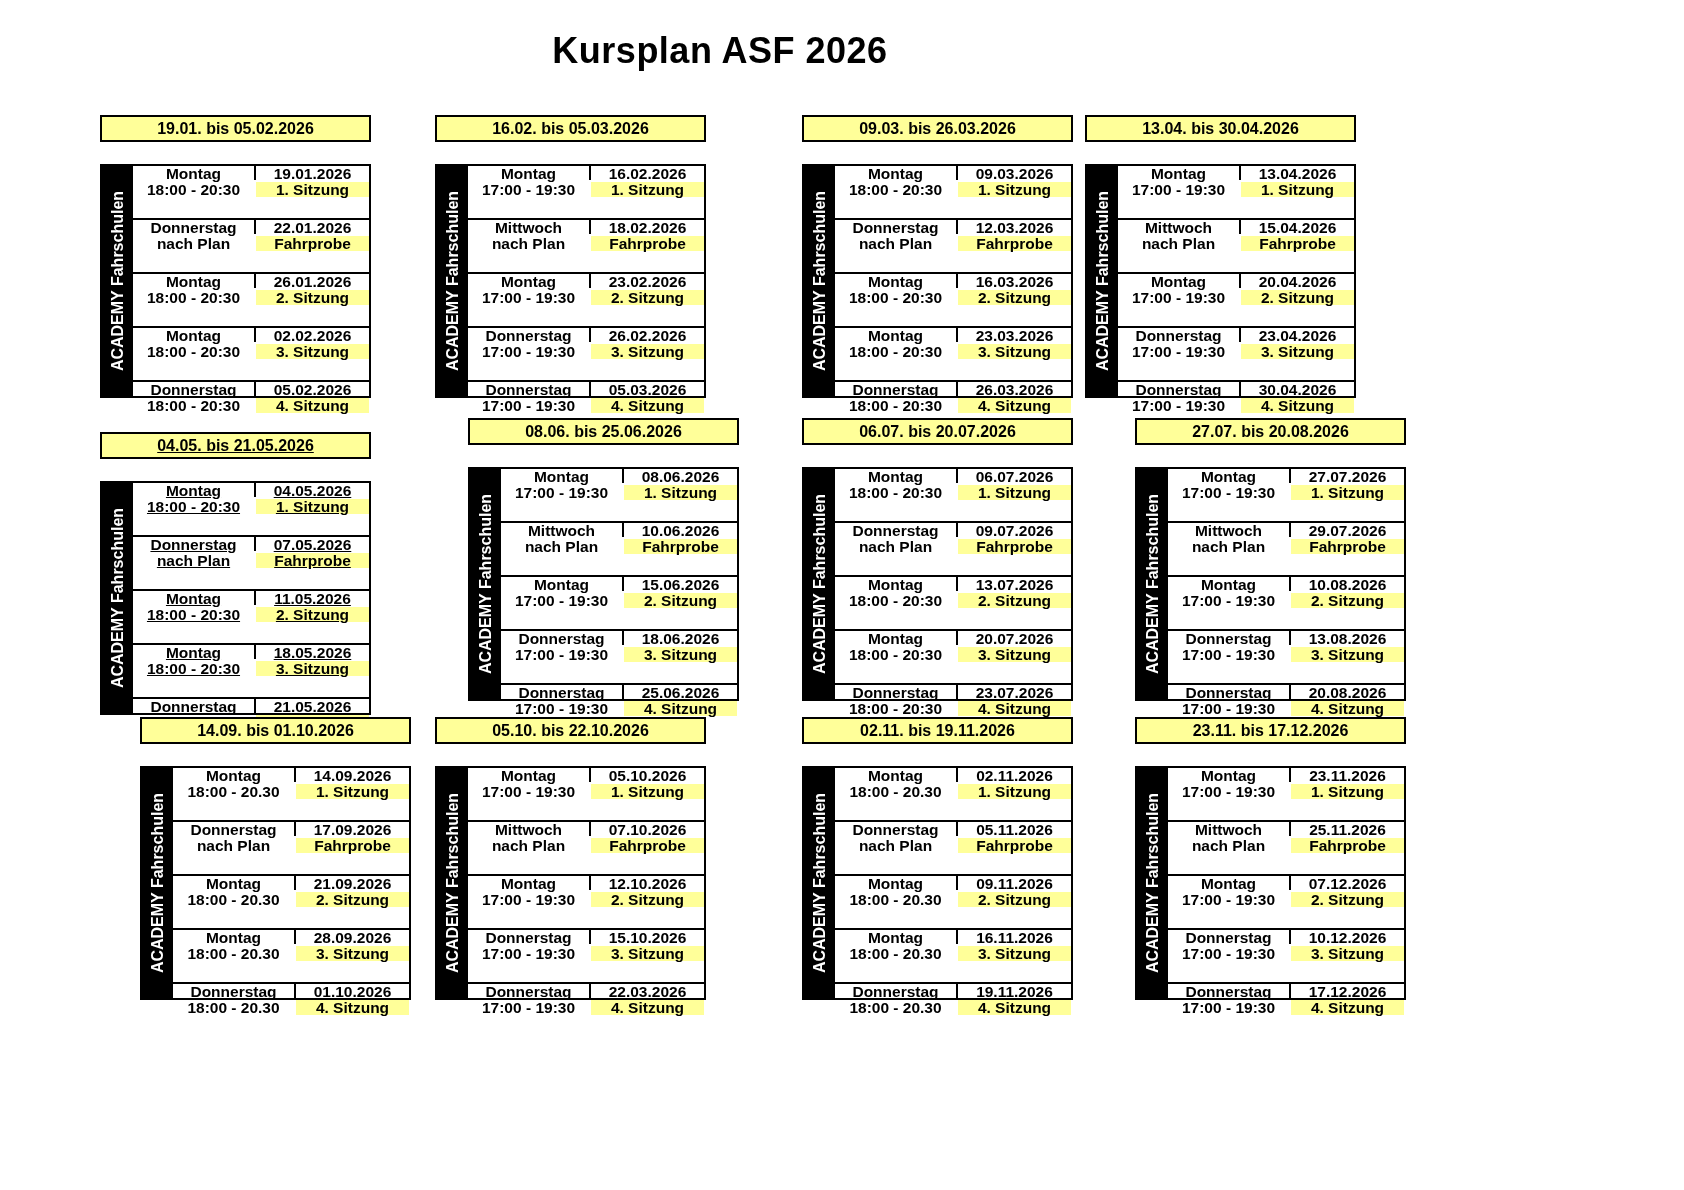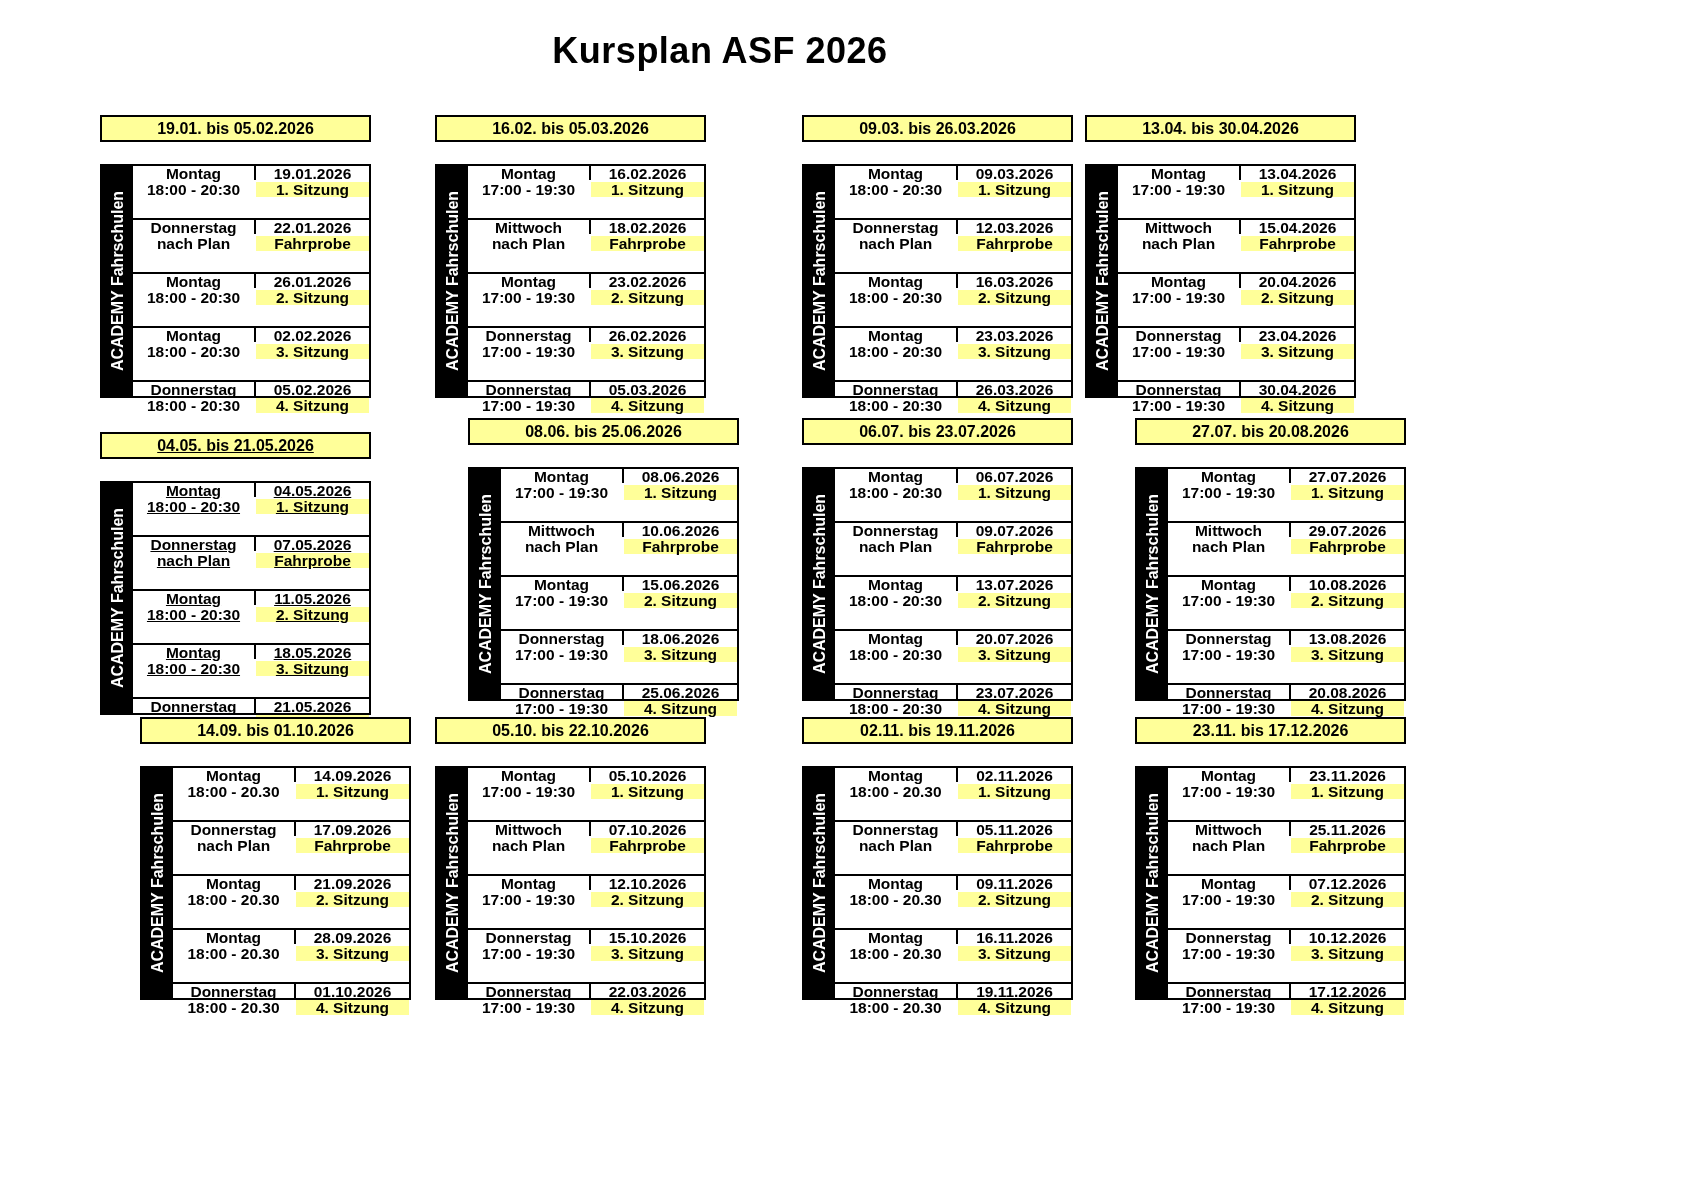--- a/index.html
+++ b/index.html
@@ -436,21 +436,21 @@
     <div class="date-cell">
       <div class="line">25.06.2026</div>
       <div class="line session">4. Sitzung</div>
     </div>
   </div>
 </div>
   </div>
 </div>
     <div class="block" style="left: 802px; top: 418px;">
   <div class="block-header">
-    <span>06.07. bis 23.07.2026</span>
+    <span>06.07. bis 20.07.2026</span>
   </div>
   <div class="block-table">
     <div class="sidebar">
       <span class="sidebar-text">ACADEMY Fahrschulen</span>
     </div>
     <div class="rows">
   <div class="pair">
     <div class="day-cell">
       <div class="line">Montag</div>
       <div class="line time">18:00 - 20:30</div>

